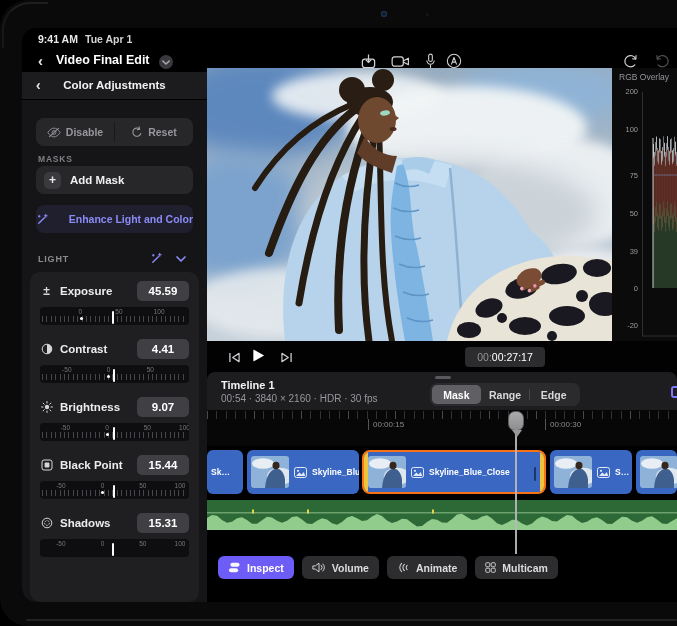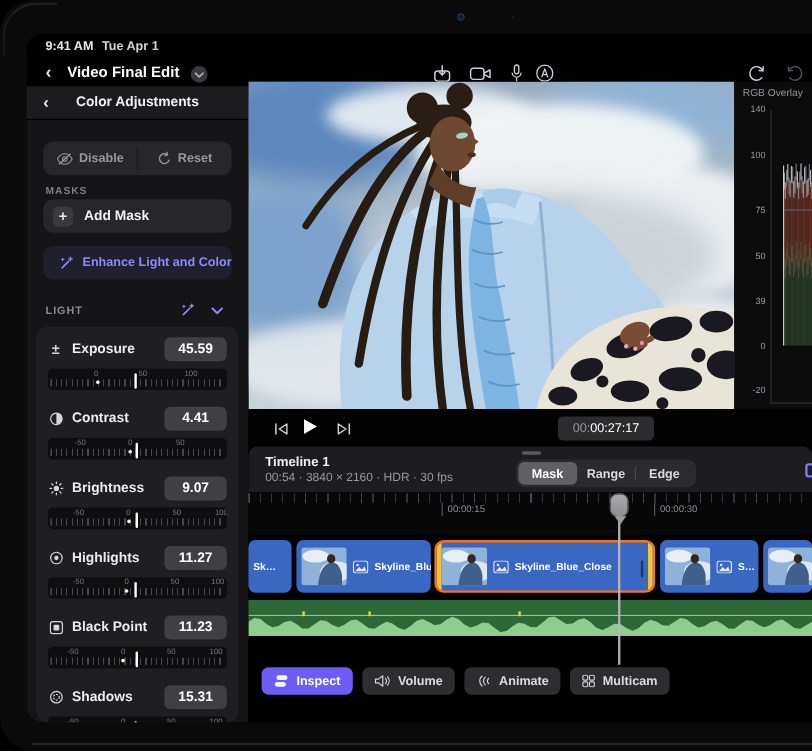--- a/index.html
+++ b/index.html
@@ -27,21 +27,21 @@
   .inspector{position:absolute;left:0;top:44px;width:185px;height:530px;background:#151517;}
   .insp-header{position:absolute;left:0;top:0;width:100%;height:28px;background:#1c1c1e;border-bottom:1px solid #000;}
   .insp-back{position:absolute;left:14px;top:5px;color:#e4e4e6;font-size:14px;font-weight:600;}
   .insp-title{position:absolute;left:0;top:7px;width:100%;text-align:center;color:#f2f2f4;font-size:11.5px;font-weight:700;}
   .actions-row{position:absolute;left:14px;top:46px;width:157px;height:28px;background:#27272a;border-radius:8px;display:flex;}
   .actions-row .cell{flex:1;display:flex;align-items:center;justify-content:center;gap:5px;color:#97979c;font-size:10.5px;font-weight:600;}
   .actions-row .divider{width:1px;background:#1a1a1c;margin:4px 0;}
   .section-label{position:absolute;left:16px;color:#7f7f85;font-size:8.5px;font-weight:700;letter-spacing:.8px;}
   .addmask-btn{position:absolute;left:14px;top:94px;width:157px;height:28px;background:#27272a;border-radius:8px;display:flex;align-items:center;gap:9px;padding-left:8px;color:#f0f0f2;font-size:11.5px;font-weight:600;}
   .plus-box{width:17px;height:17px;border-radius:5px;background:#3a3a3e;color:#e8e8ea;display:flex;align-items:center;justify-content:center;font-size:12px;font-weight:600;line-height:1;}
-  .enhance-btn{position:absolute;left:14px;top:133px;width:157px;height:28px;background:#1f1f2e;border-radius:8px;display:flex;align-items:center;justify-content:flex-end;gap:7px;color:#8b8bf7;font-size:10.5px;font-weight:600;}
+  .enhance-btn{position:absolute;left:14px;top:133px;width:157px;height:28px;background:#1f1f2e;border-radius:8px;display:flex;align-items:center;justify-content:space-between;gap:7px;color:#8b8bf7;font-size:10.5px;font-weight:600;}
   .light-row{position:absolute;left:0;top:178px;width:185px;height:18px;}
   .light-label{position:absolute;left:16px;top:4px;color:#8b8b90;font-size:9px;font-weight:700;letter-spacing:.8px;}
   .light-wand{position:absolute;left:128px;top:2px;color:#8b8bf7;}
   .light-chev{position:absolute;left:154px;top:6px;color:#8b8bf7;}
   .sliders-card{position:absolute;left:8px;top:200px;width:169px;height:330px;background:#1f1f22;border-radius:10px;overflow:hidden;padding:8px 10px 0 10px;}
   .slider{position:relative;height:58px;}
   .slider .hdr{display:flex;align-items:center;height:22px;gap:7px;}
   .slider .s-icon{width:13px;display:flex;justify-content:center;color:#d6d6da;font-size:11px;}
   .slider .s-label{flex:1;color:#ececef;font-size:11.5px;font-weight:600;}
   .slider .s-value{min-width:52px;height:20px;background:#3f3f44;border-radius:5px;color:#fff;font-size:11.5px;font-weight:700;display:flex;align-items:center;justify-content:center;}
@@ -281,47 +281,26 @@
                 <span class="r-label" style="left:72%">50</span>
                 <span class="r-label" style="left:97%">100</span>
                 <span class="dot" style="left:44%"></span>
                 <span class="cursor" style="left:49%"></span>
               </div>
             </div>
             <div class="slider">
               <div class="hdr">
                 <span class="s-icon">
                   <svg width="12" height="12" viewBox="0 0 12 12">
-                    <circle cx="6" cy="6" r="4.8" fill="none" stroke="#d6d6da"></circle>
-                    <circle cx="6" cy="6" r="1.8" fill="#d6d6da"></circle>
-                  </svg>
-                </span>
-                <span class="s-label">Highlights</span>
-                <span class="s-value">11.27</span>
-              </div>
-              <div class="ruler">
-                <div class="ticks"></div>
-                <span class="r-label" style="left:17%">-50</span>
-                <span class="r-label" style="left:44%">0</span>
-                <span class="r-label" style="left:71%">50</span>
-                <span class="r-label" style="left:95%">100</span>
-                <span class="dot" style="left:43%"></span>
-                <span class="cursor" style="left:48%"></span>
-              </div>
-            </div>
-            <div class="slider">
-              <div class="hdr">
-                <span class="s-icon">
-                  <svg width="12" height="12" viewBox="0 0 12 12">
                     <rect x="1" y="1" width="10" height="10" rx="2" fill="none" stroke="#d6d6da"></rect>
                     <rect x="3.6" y="3.6" width="4.8" height="4.8" rx="1" fill="#d6d6da"></rect>
                   </svg>
                 </span>
                 <span class="s-label">Black Point</span>
-                <span class="s-value">11.23</span>
+                <span class="s-value">15.44</span>
               </div>
               <div class="ruler">
                 <div class="ticks"></div>
                 <span class="r-label" style="left:14%">-50</span>
                 <span class="r-label" style="left:42%">0</span>
                 <span class="r-label" style="left:69%">50</span>
                 <span class="r-label" style="left:94%">100</span>
                 <span class="dot" style="left:41%"></span>
                 <span class="cursor" style="left:49%"></span>
               </div>
@@ -431,21 +410,21 @@
             <circle cx="311" cy="216.5" r="1.8" fill="#eda4b4"></circle>
             <circle cx="317" cy="221.5" r="1.8" fill="#eda4b4"></circle>
             <circle cx="324" cy="219.5" r="1.8" fill="#e98fae"></circle>
           </g>
         </svg>
       </div>
 
       <div class="scope">
         <div class="scope-title">RGB Overlay</div>
         <div>
-            <span class="scope-tick" style="top: 8.3%;">140</span>
+            <span class="scope-tick" style="top: 8.3%;">200</span>
             <span class="scope-tick" style="top: 22%;">100</span>
             <span class="scope-tick" style="top: 38.5%; text-align: right;">75</span>
             <span class="scope-tick" style="top: 52.3%;">50</span>
             <span class="scope-tick" style="top: 66%;">39</span>
             <span class="scope-tick" style="top: 79.4%;">0</span>
             <span class="scope-tick" style="top: 92.8%;">-20</span>
           </div>
         <svg class="abs" style="left:0;top:0;" width="65" height="277" viewBox="0 0 65 277" id="scope-svg">
           <line x1="30.5" y1="24" x2="30.5" y2="268" stroke="#2e2e33" stroke-width="1"></line>
           <line x1="30" y1="268" x2="65" y2="268" stroke="#2e2e33" stroke-width="1"></line>

